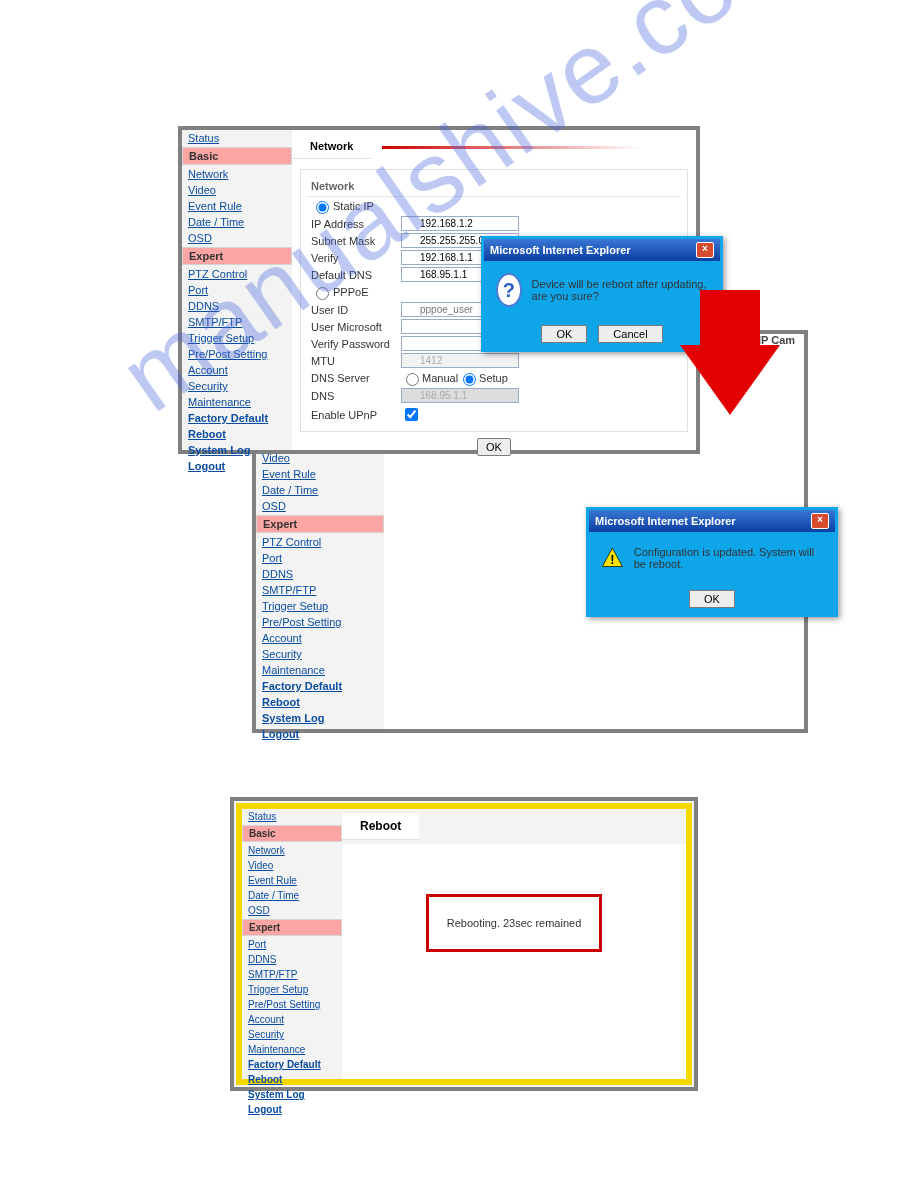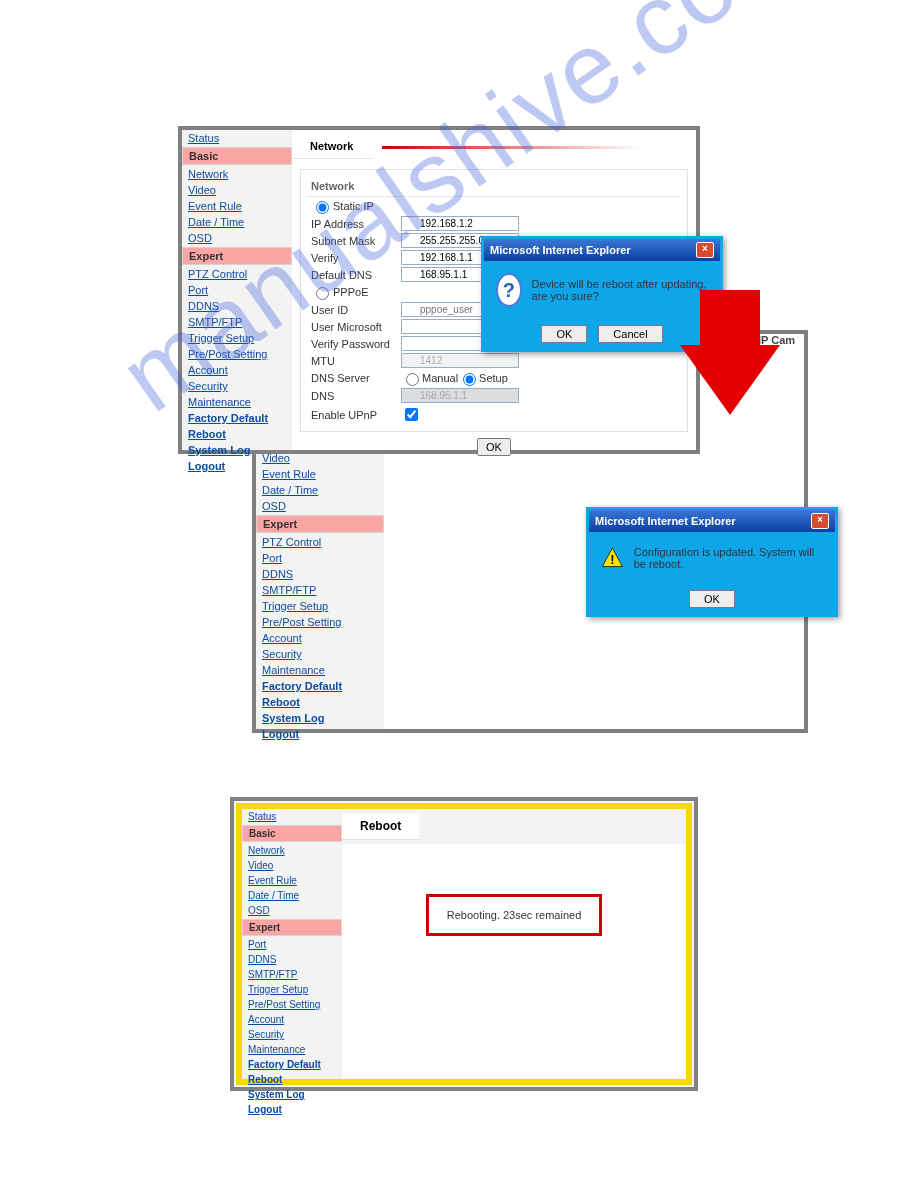--- a/index.html
+++ b/index.html
@@ -22,21 +22,21 @@
   .dlg-x{width:16px;height:14px;background:#d64b2f;border:1px solid #fff;color:#fff;font-weight:bold;font-size:10px;text-align:center;line-height:12px;border-radius:2px}
   .dlg-body{padding:12px;display:flex;align-items:center;gap:10px}
   .dlg-btns{text-align:center;padding:6px}
   .dlg-btns button{border:1px solid #7a7a7a;background:#eee;padding:2px 14px;font-size:11px;margin:0 4px}
   .q-icon{width:30px;height:30px;border-radius:50%;background:#fff;border:2px solid #4c7bd8;color:#2b5fc5;font-weight:bold;font-size:20px;display:flex;align-items:center;justify-content:center}
   .w-icon{width:28px;height:28px}
   .arrow-head{position:absolute;width:0;height:0;border-left:50px solid transparent;border-right:50px solid transparent;border-top:70px solid #e20000}
   .arrow-stem{position:absolute;width:60px;height:60px;background:#e20000}
   .watermark{position:absolute;left:100px;top:340px;font-size:100px;font-weight:500;color:rgba(70,100,220,.35);transform:rotate(-35deg);transform-origin:left top;pointer-events:none;letter-spacing:2px;z-index:50}
   .panel-yellow{position:absolute;border:6px solid #f5d800;background:#fff}
-  .reboot-box{border:3px solid #c00;padding:12px 18px;color:#333;font-size:11px;display:inline-block}
+  .reboot-box{border:3px solid #c00;padding:20px 18px;color:#333;font-size:11px;display:inline-block}
   .ipcam{position:absolute;color:#444;font-weight:bold}
 </style>
 </head>
 <body>
 
 <div class="watermark">manualshive.com</div>
 
 <div class="panel" style="left:178px;top:126px;width:514px;height:320px">
   <div style="display:flex;height:100%">
     <div class="sidebar">

